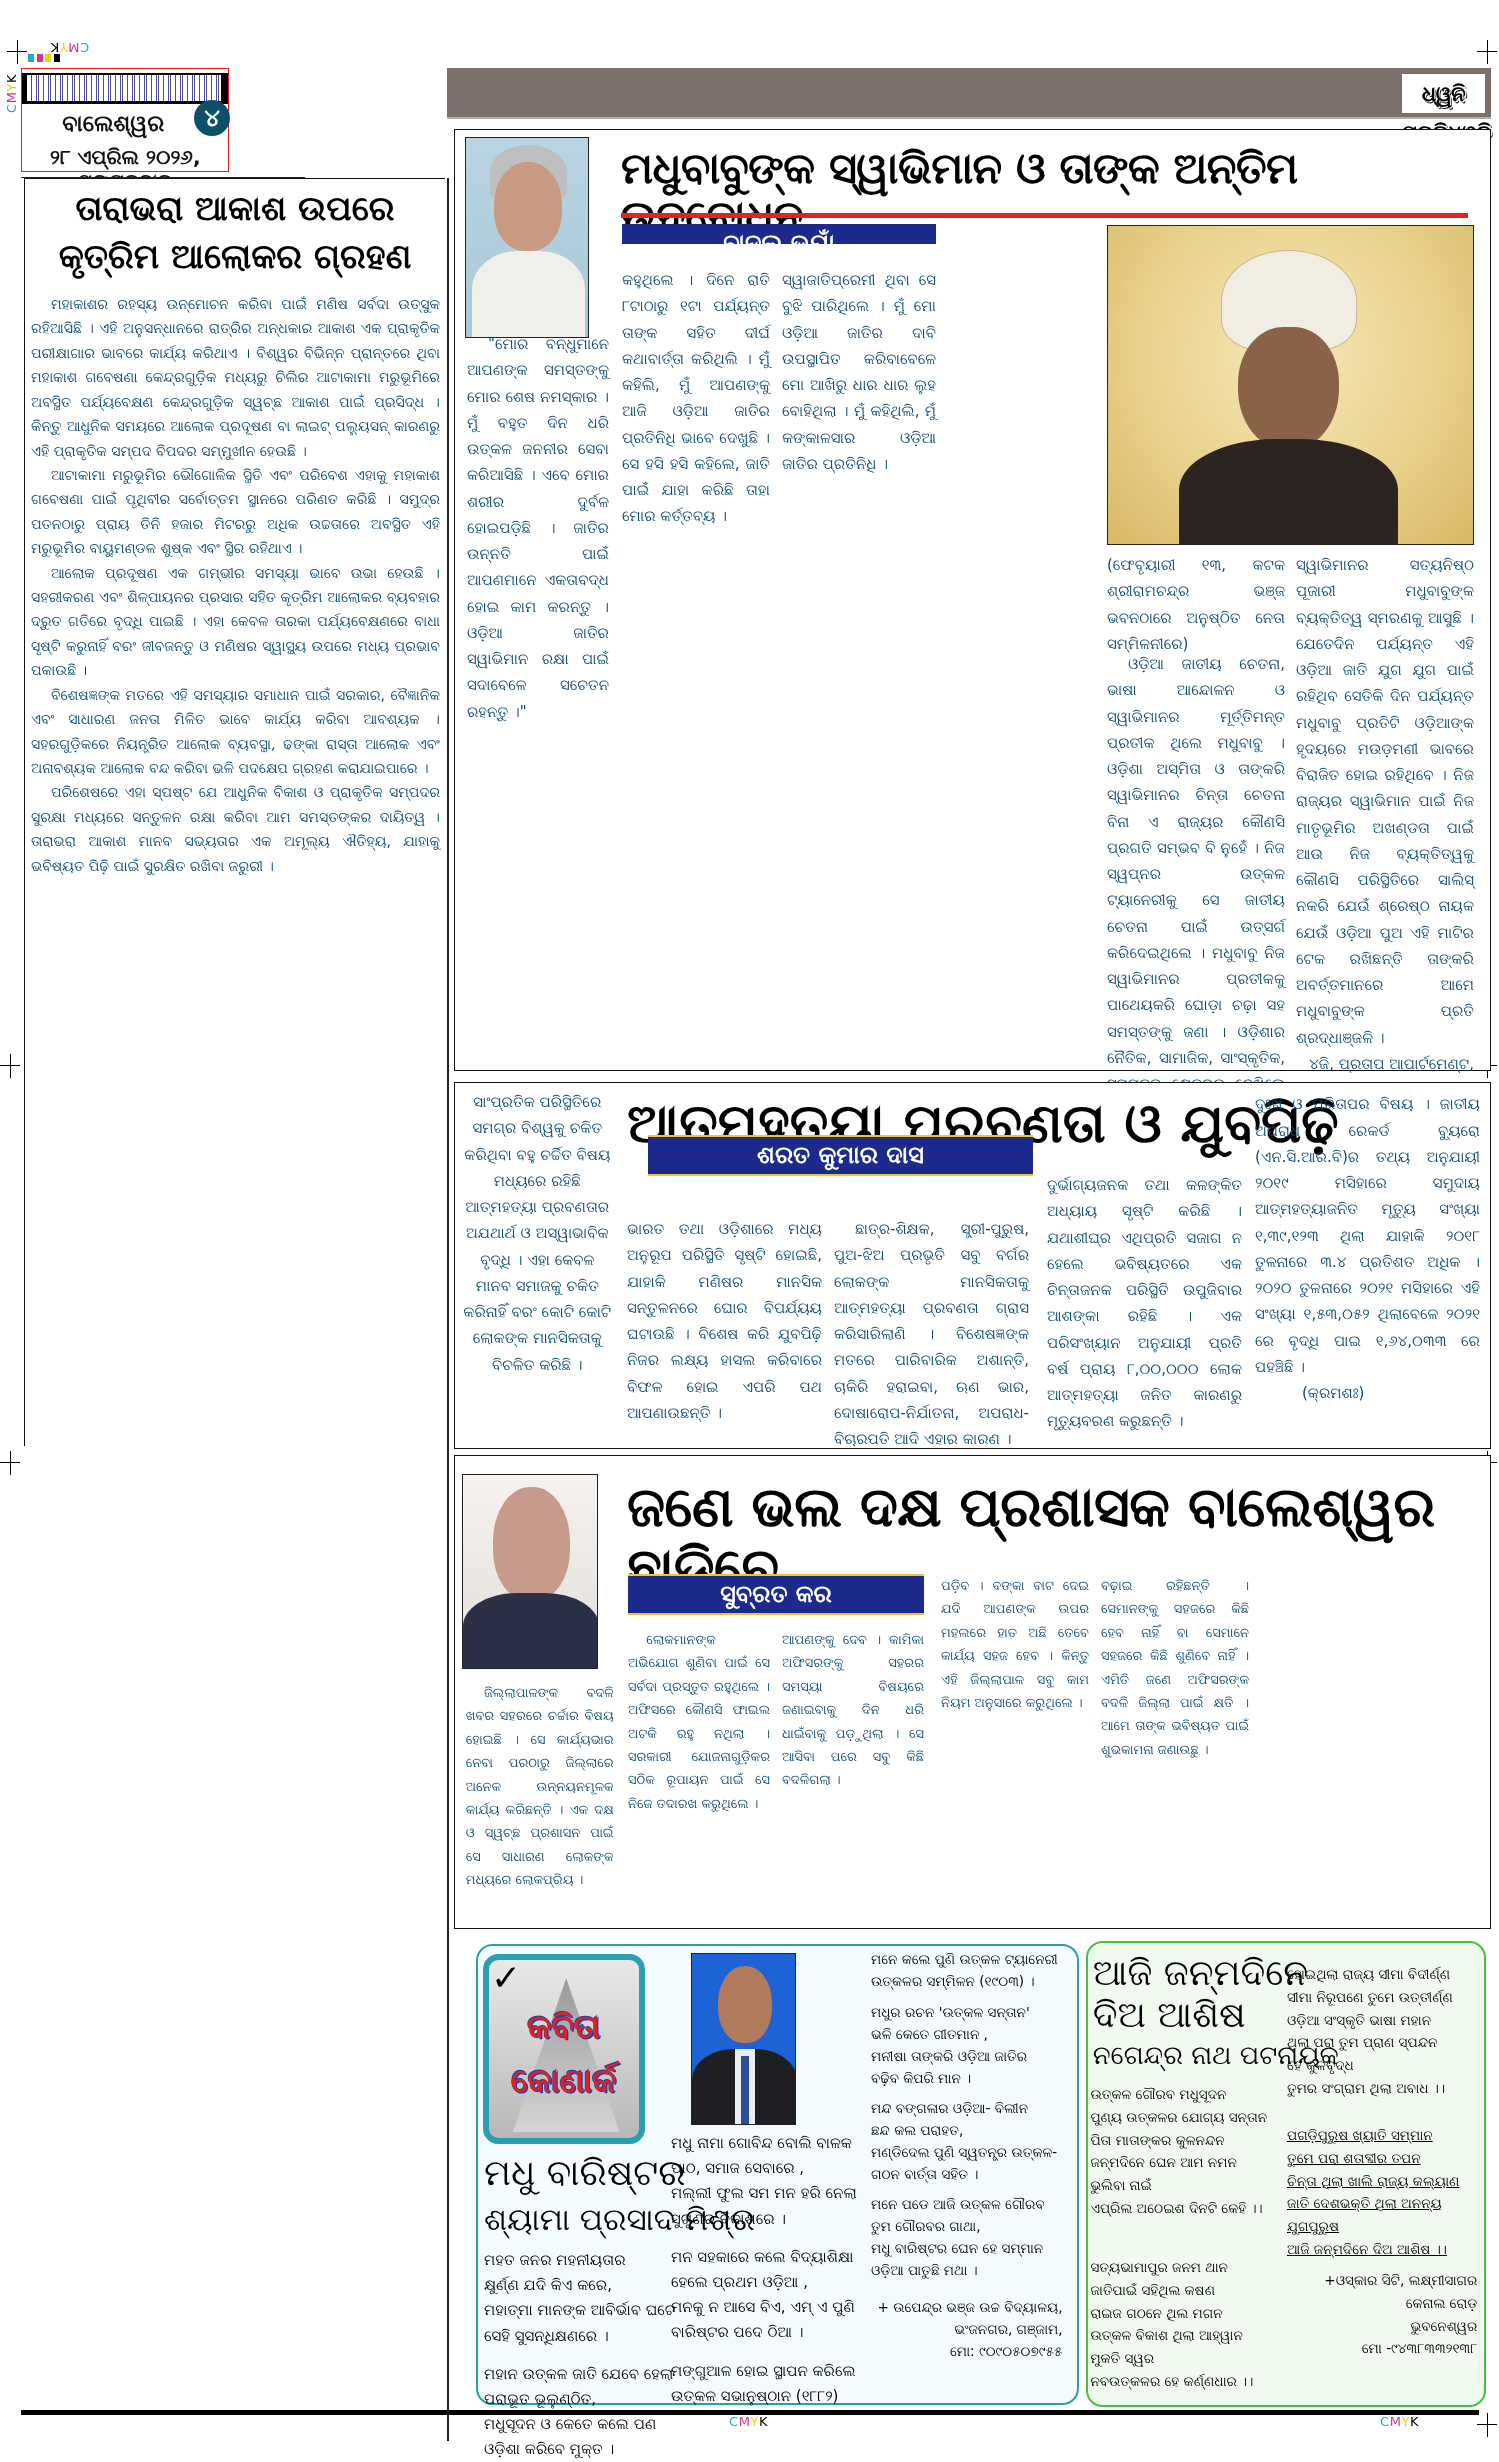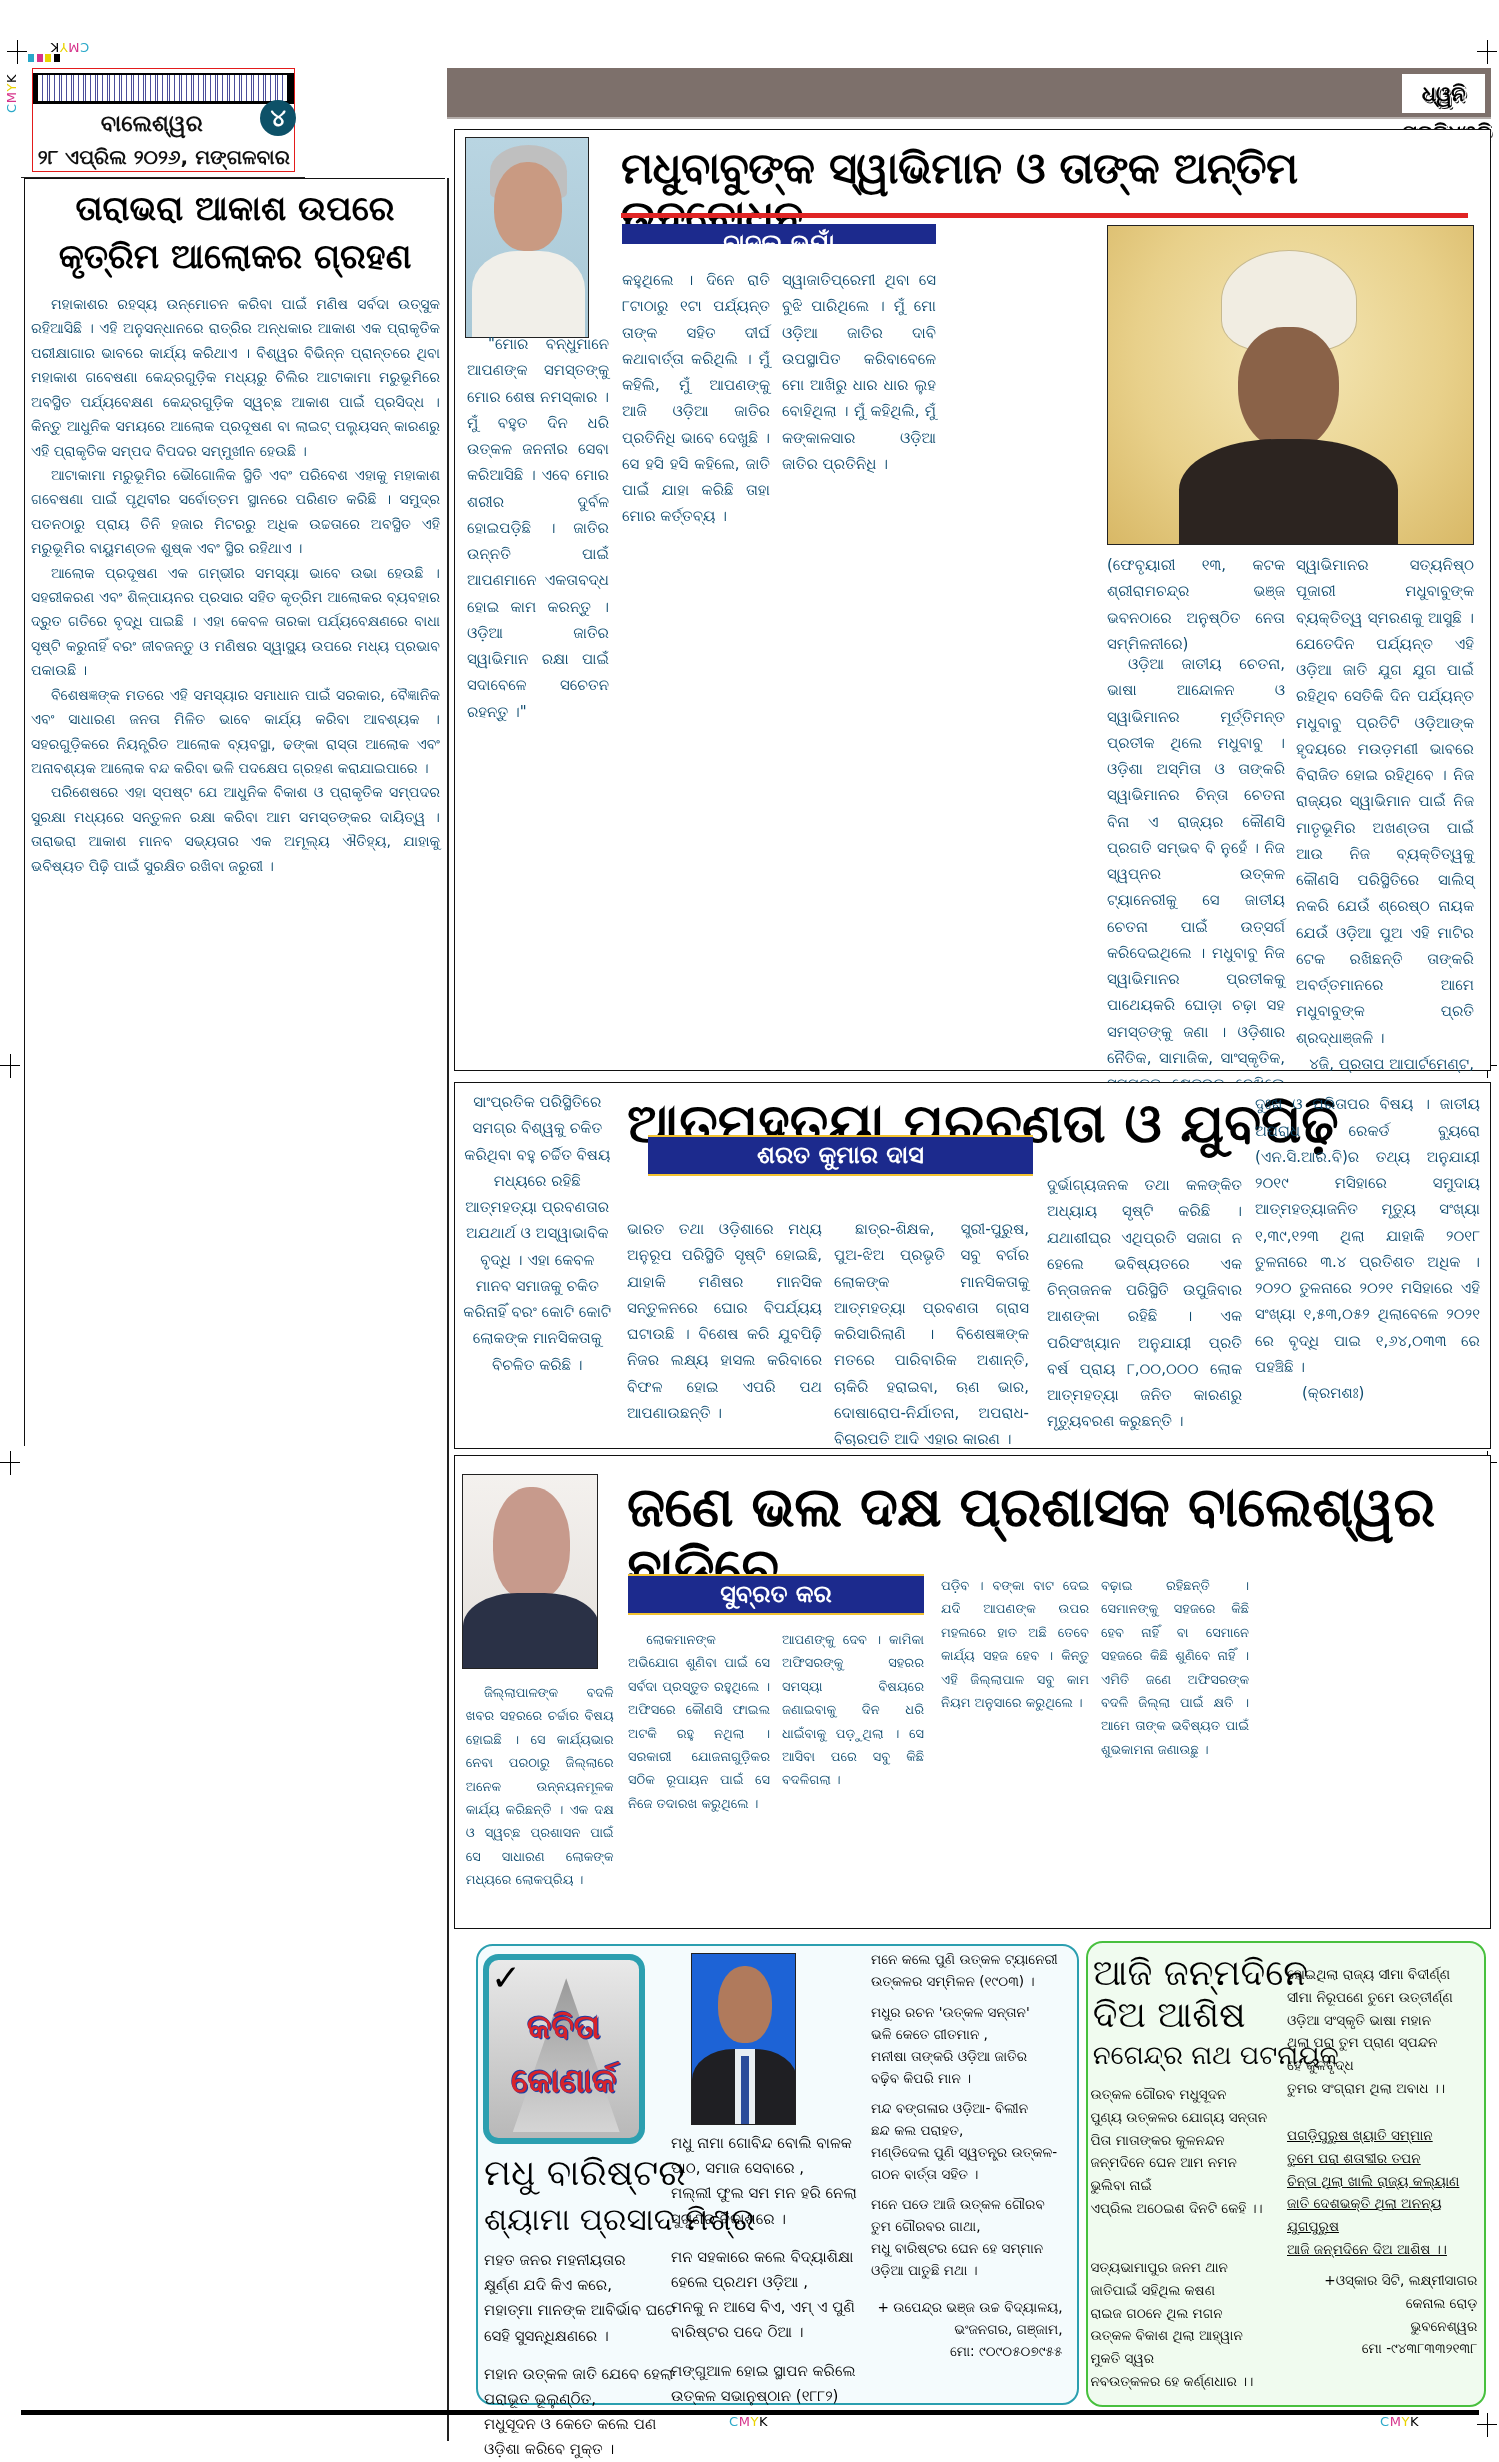--- a/index.html
+++ b/index.html
@@ -9,21 +9,21 @@
   
   .reg-cross { position: absolute; width: 20px; height: 24px; }
   .reg-cross::before { content: ""; position: absolute; left: 0; top: 10.7px; width: 20px; height: 1.2px; background: #000; }
   .reg-cross::after { content: ""; position: absolute; left: 9.5px; top: 0; width: 1.2px; height: 24px; background: #000; }
   .cmyk { position: absolute; font-size: 13px; font-family: "DejaVu Sans", sans-serif; letter-spacing: 0.6px; }
   .cmyk .c { color: #29a8c9; } .cmyk .m { color: #d6338b; } .cmyk .y { color: #e9d300; } .cmyk .k { color: #000; }
   .swatches { position: absolute; display: flex; gap: 2.4px; }
   .swatches span { display: block; width: 6px; height: 8.3px; }
 
   
-  .mast { position: absolute; left: 21.3px; top: 68px; width: 263px; height: 104px; border: 1.8px solid #e31b1b; margin-left: 11px; }
+  .mast { position: absolute; left: 21.3px; top: 68px; width: 208px; height: 104px; border: 1.8px solid #e31b1b; }
   .mast-bar { position: absolute; left: 0; top: 3.6px; right: 0; height: 31px; background: #000; }
   .mast-bar-inner { position: absolute; left: 4.7px; top: 2.4px; right: 7.1px; bottom: 2.4px;
     background: repeating-linear-gradient(90deg, #fff 0 1.8px, #4b4f9a 1.8px 2.4px); }
   .mast-city { position: absolute; left: 0; right: 24px; top: 41px; text-align: center; font-size: 22.5px; font-weight: bold; }
   .mast-date { position: absolute; left: 0; right: 0; top: 76px; text-align: center; font-size: 20px; font-weight: bold; }
   .page-num { position: absolute; right: -1.8px; top: 31px; width: 36px; height: 36px; border-radius: 50% 50% 50% 50%; background: #0d5168; color: #fff;
     font-size: 24px; font-weight: bold; text-align: center; line-height: 36px; }
 
   .thinrule { position: absolute; background: #222; }
 

